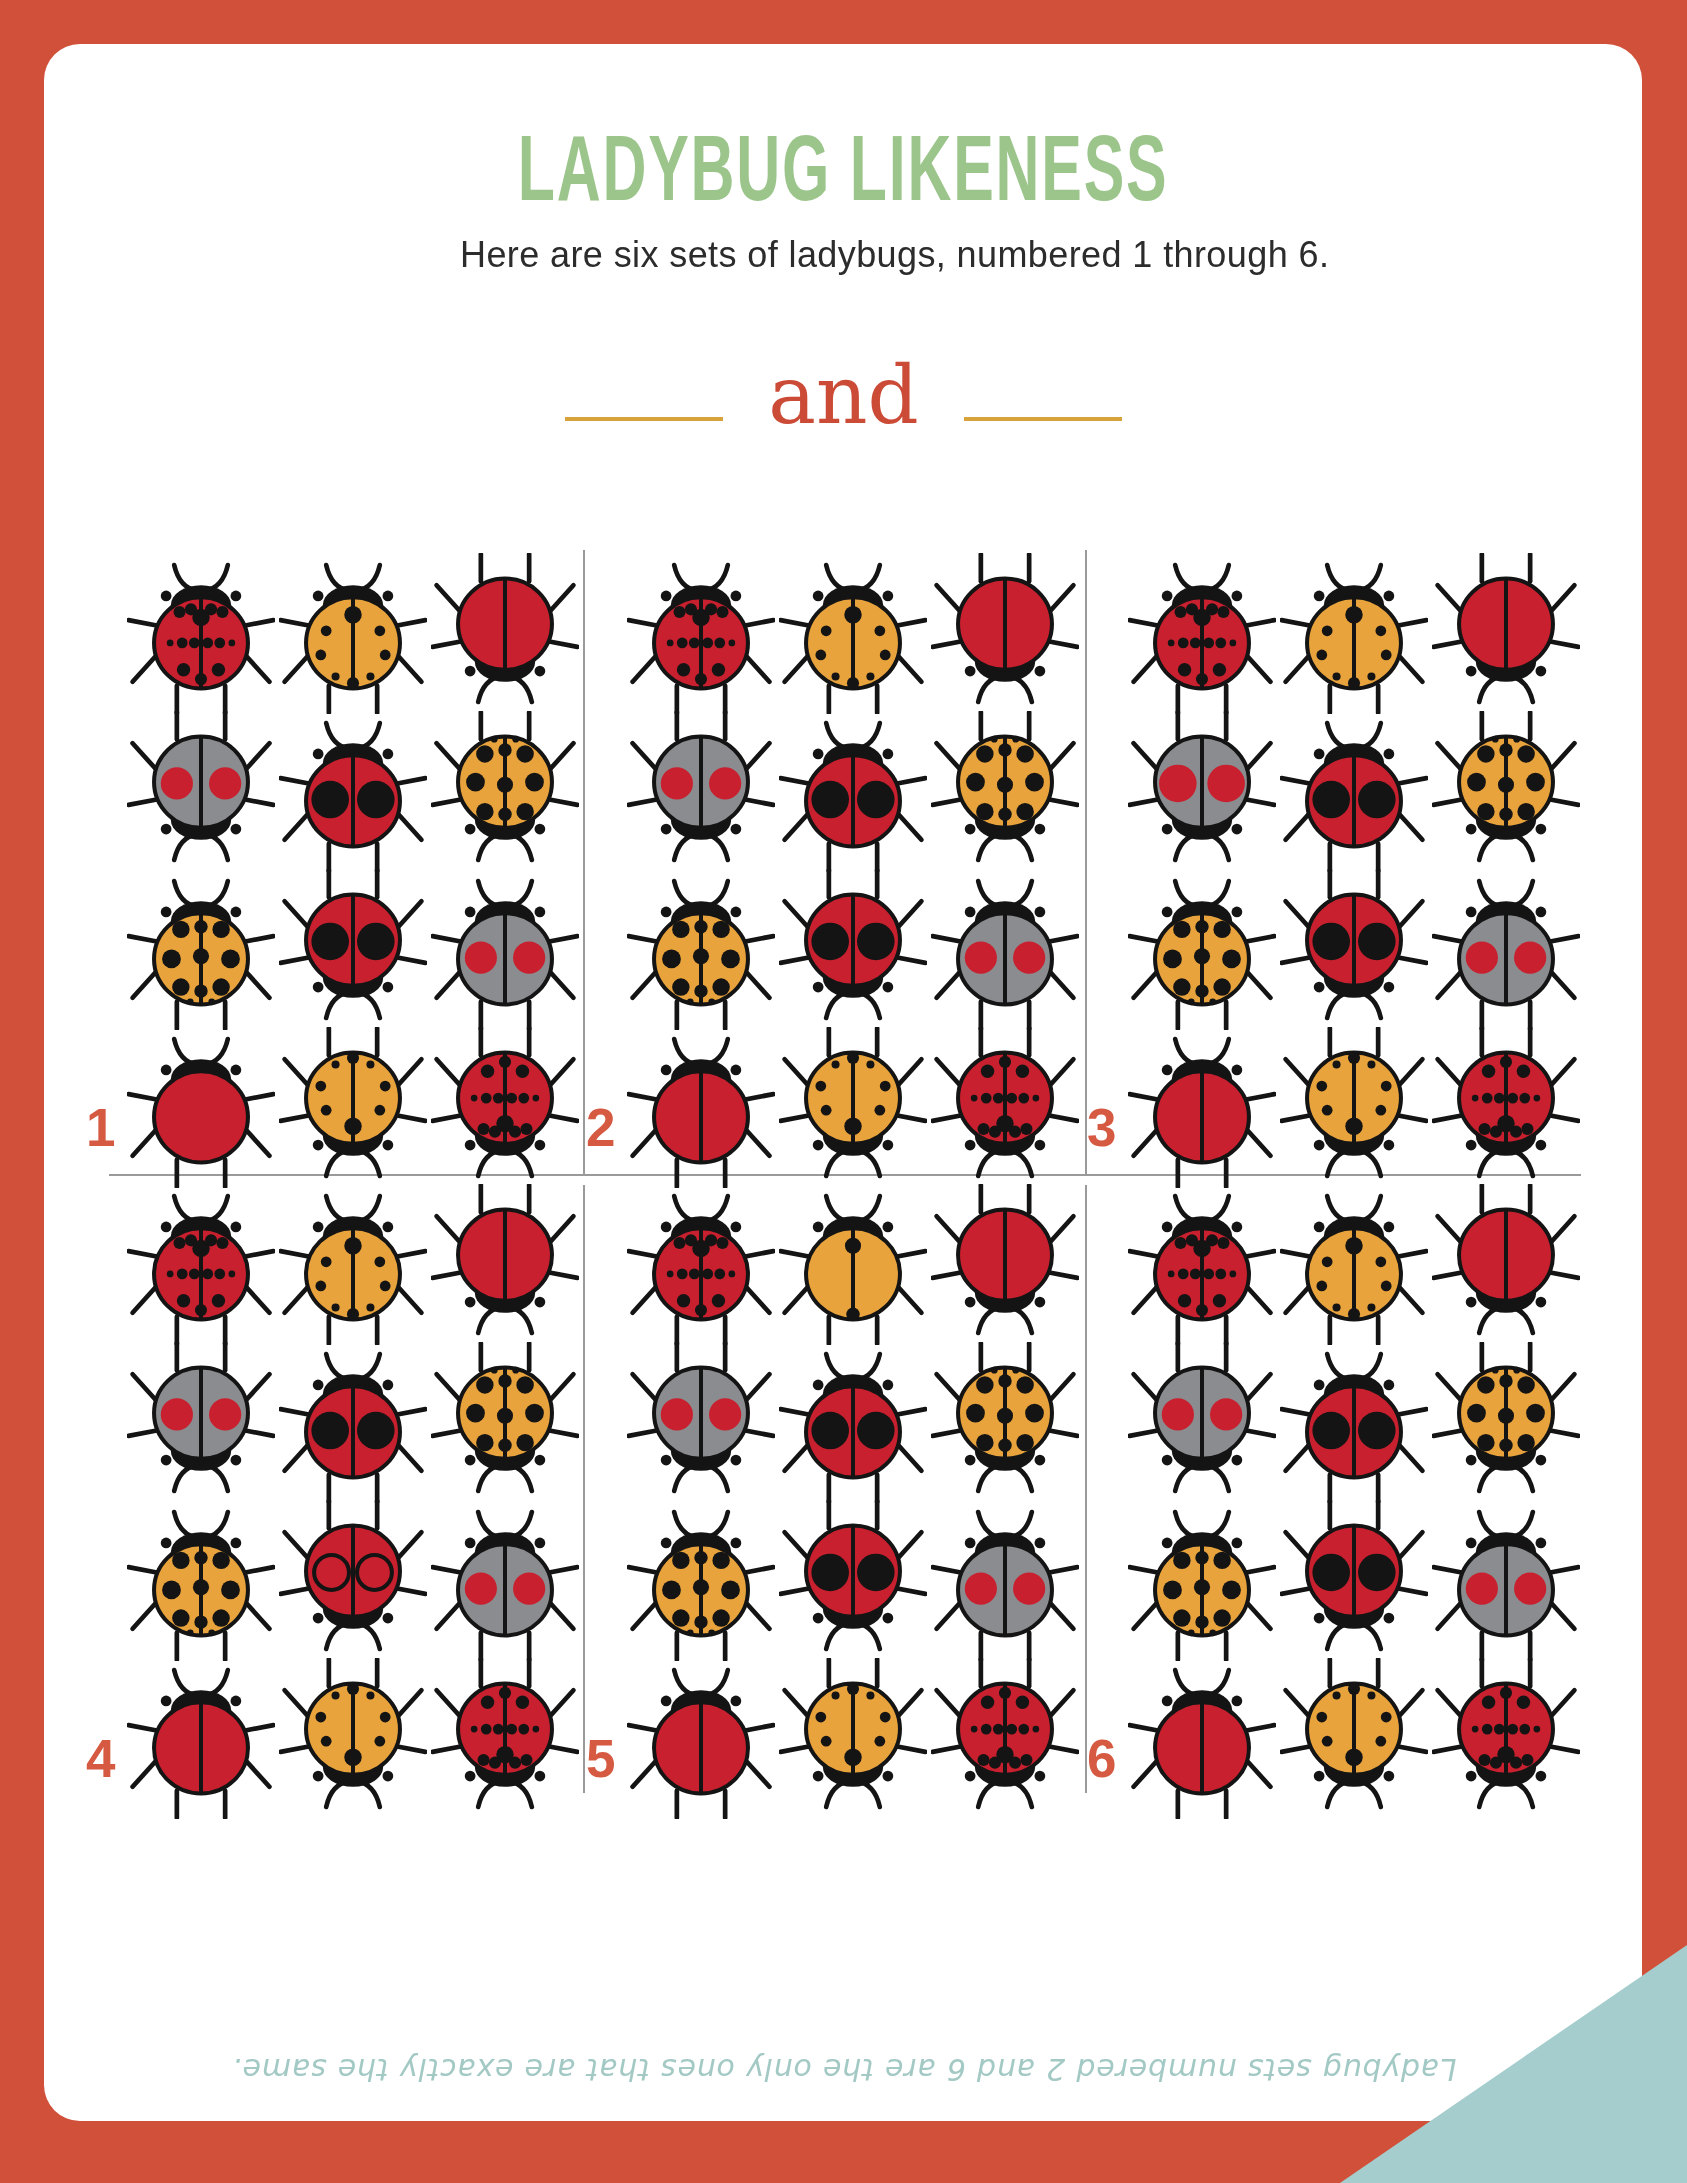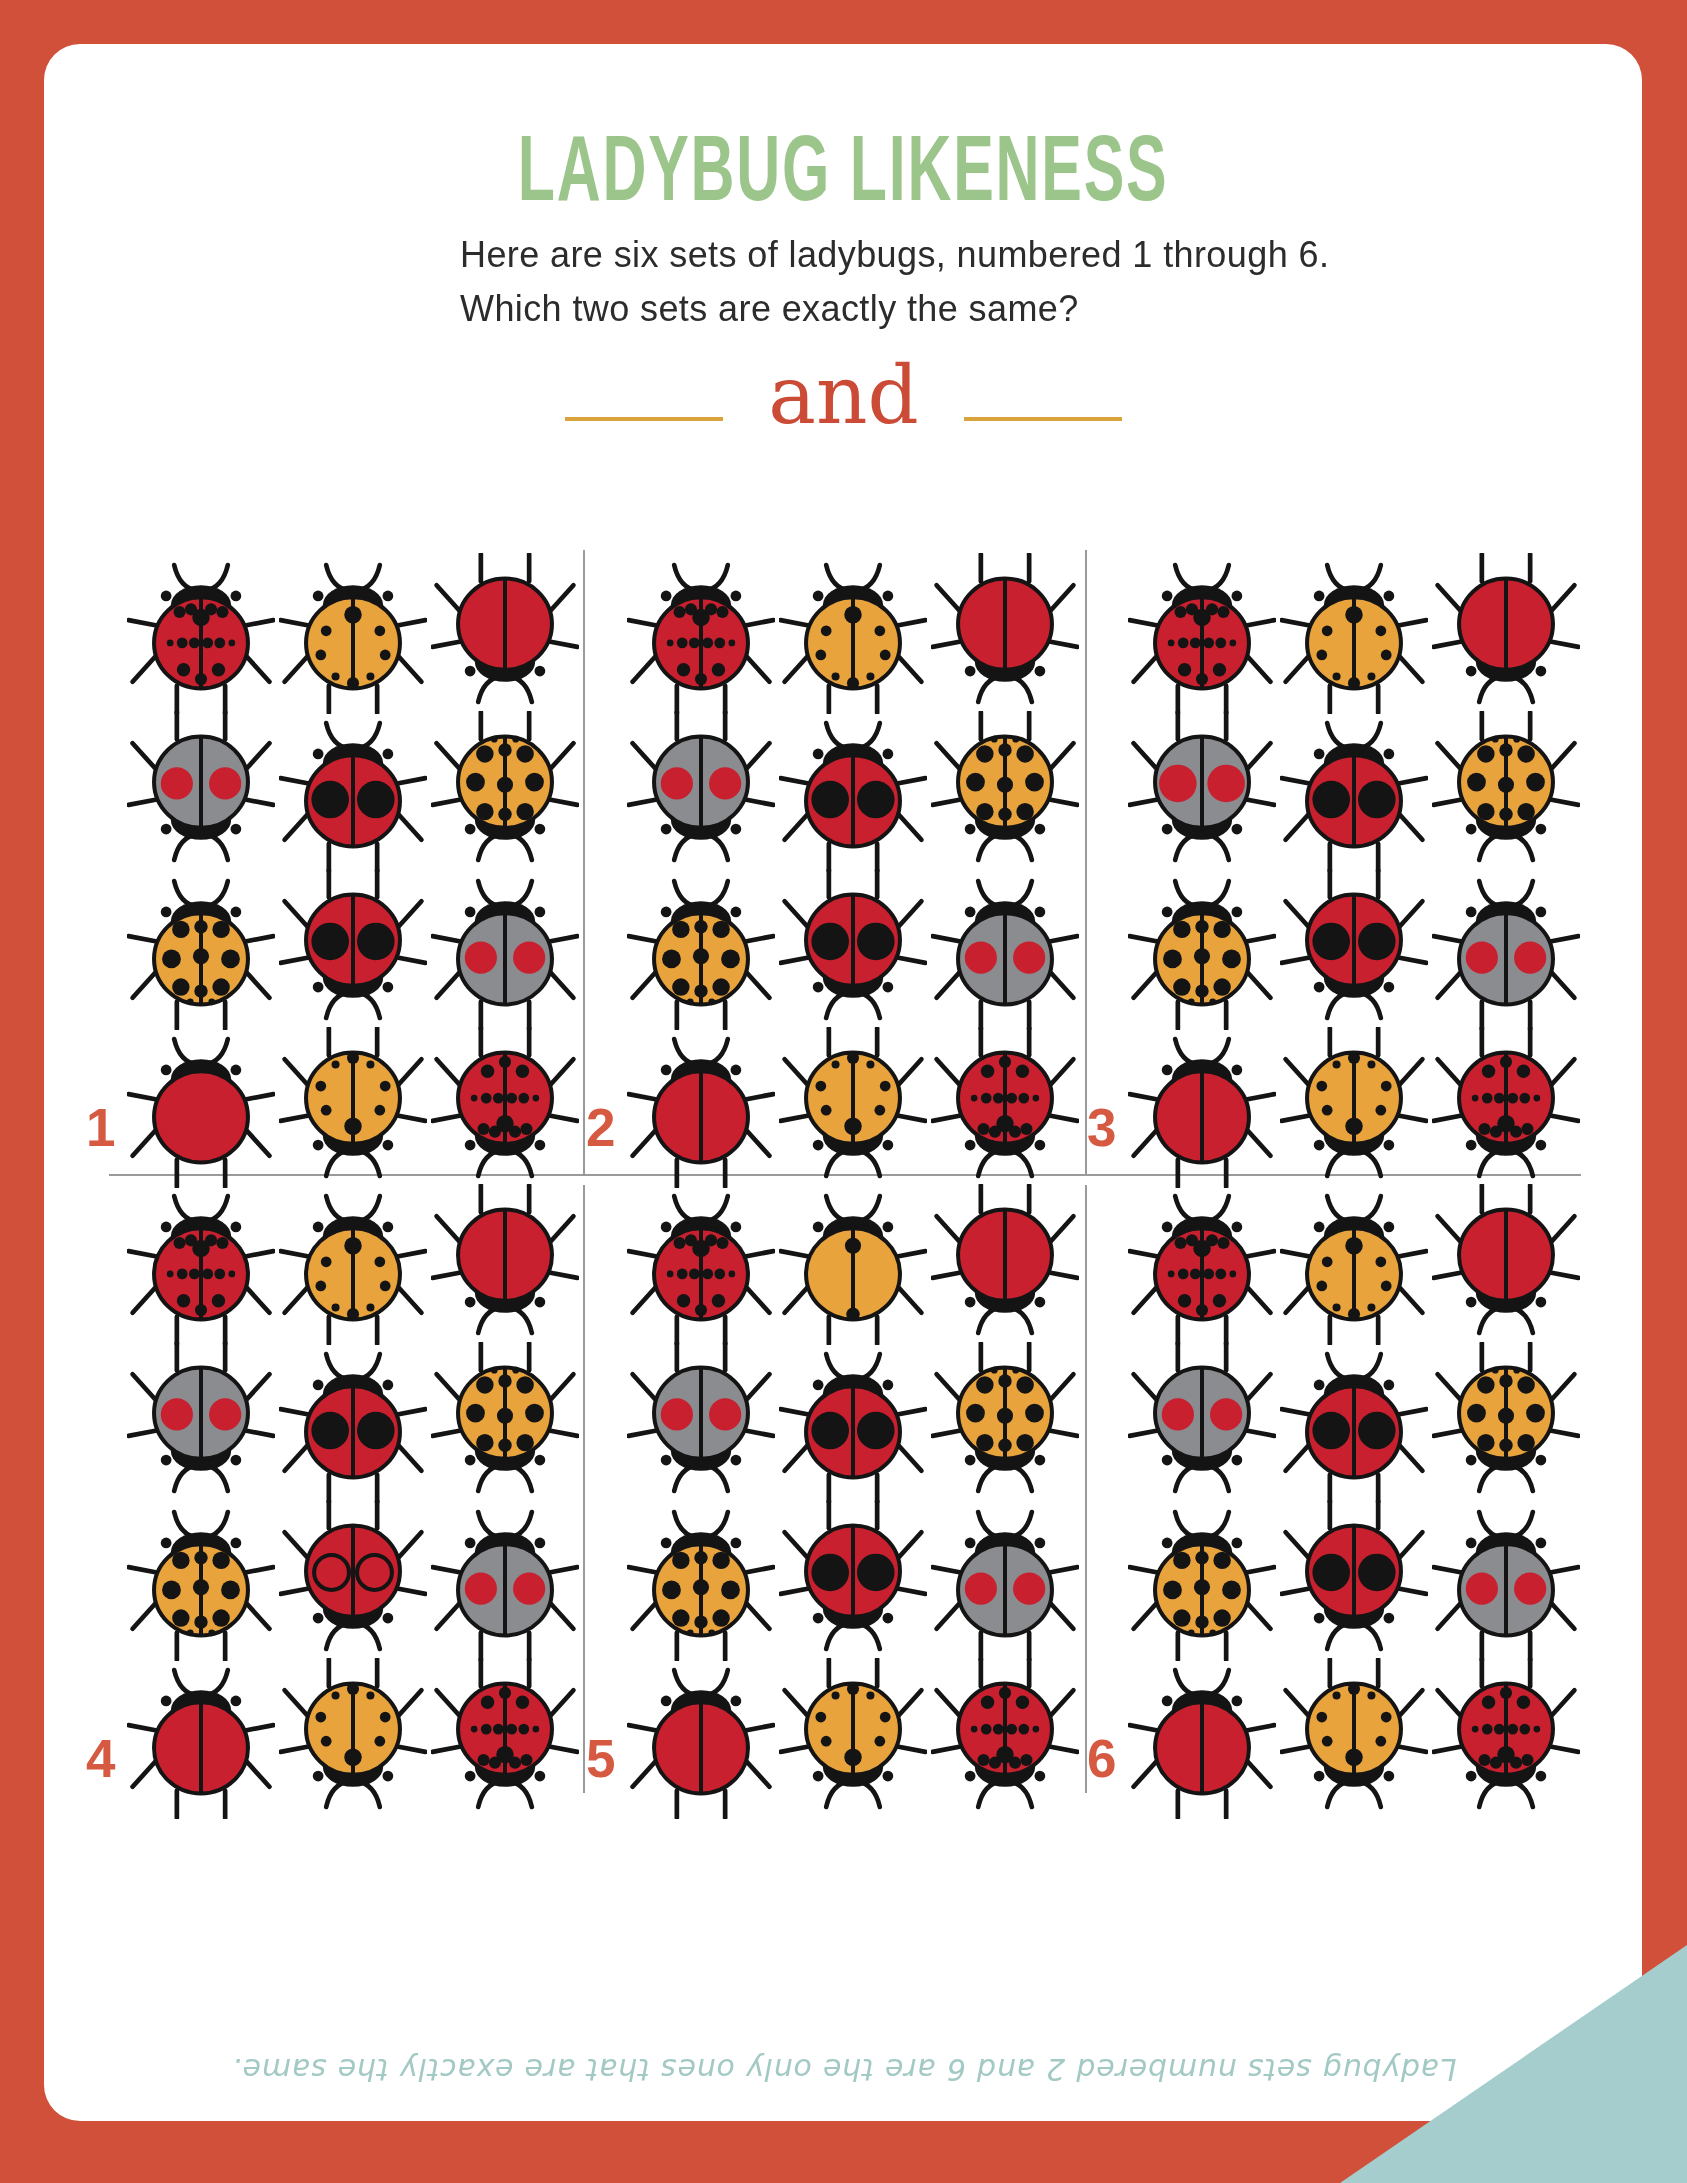--- a/index.html
+++ b/index.html
@@ -34,21 +34,20 @@
 <body style="background: rgb(208, 80, 58);">
 
 <div class="sheet" style="background: rgb(255, 255, 255);"></div>
 
 <div class="title-wrap">
   <span style="color: rgb(155, 197, 139);">LADYBUG LIKENESS</span>
 </div>
 
 <div class="subtitle">
   <div>Here are six sets of ladybugs, numbered 1 through 6.</div>
-  <div>Which two sets are exactly the same?</div>
 </div>
 
 <div class="answer-row">
   <div class="blank" style="border-bottom-color: rgb(217, 163, 60);"></div>
   <div class="conj" style="color: rgb(203, 75, 55);">and</div>
   <div class="blank" style="border-bottom-color: rgb(217, 163, 60);"></div>
 </div>
 
 <div class="divider" style="left: 583px; top: 550px; width: 2.3px; height: 624px; background: rgb(154, 154, 154);"></div>
 <div class="divider" style="left: 1085px; top: 550px; width: 2.3px; height: 624px; background: rgb(154, 154, 154);"></div>

